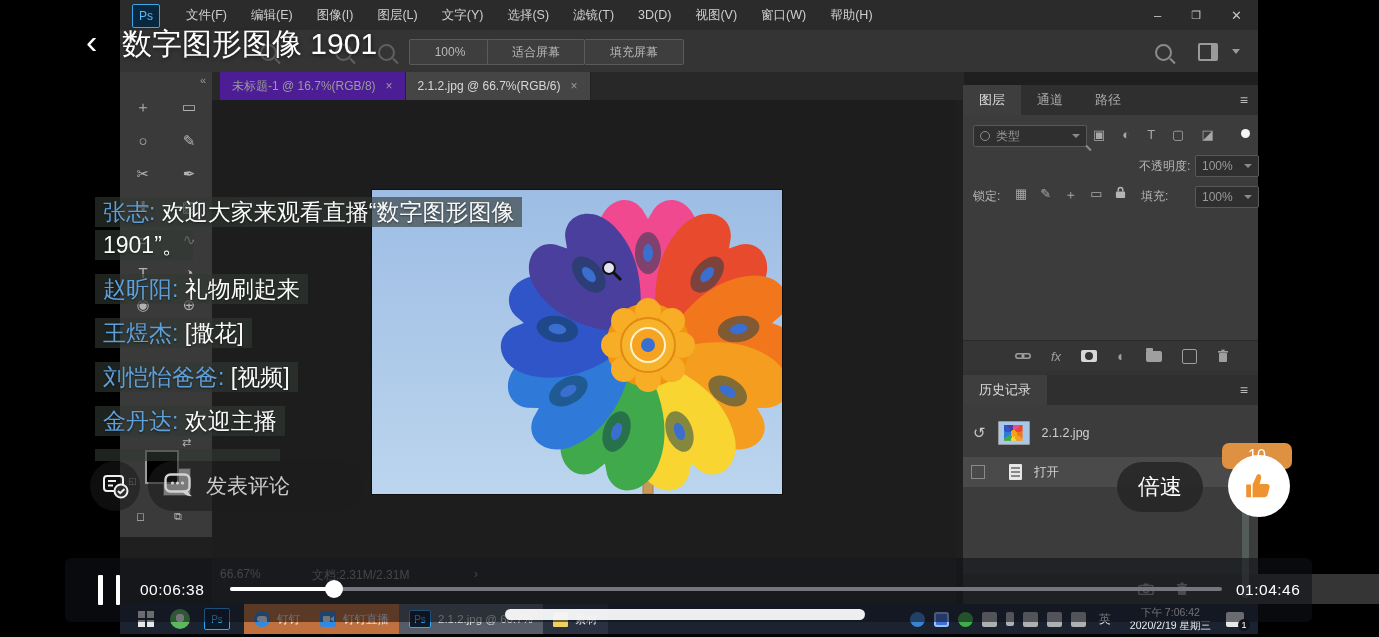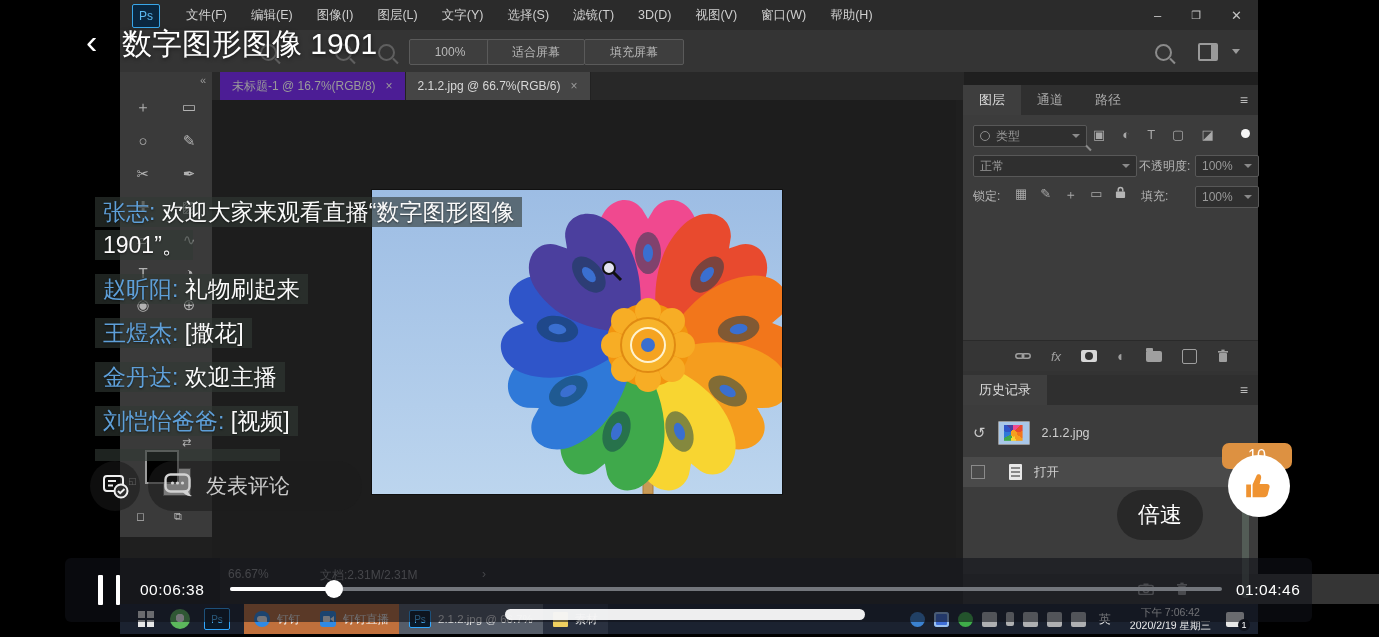--- a/index.html
+++ b/index.html
@@ -35,21 +35,21 @@
   
   .tabbar{position:absolute;left:92px;top:72px;width:744px;height:28px;background:#282828;display:flex;align-items:stretch;padding-left:8px;}
   .doc-tab{display:flex;align-items:center;gap:10px;padding:0 12px;font-size:12px;border-right:1px solid #222;}
   .doc-tab.inactive{background:#4c1d95;color:#9a9a9a;}
   .doc-tab.active{background:#454545;color:#d8d8d8;}
   .doc-tab .x{color:#9a9a9a;font-size:12px;}
   
   .canvas{position:absolute;left:92px;top:100px;width:744px;height:458px;background:#1d1d1d;}
   .photo{position:absolute;left:160px;top:90px;width:410px;height:304px;box-shadow:0 0 0 1px #101010;}
   
-  .statusbar{position:absolute;left:92px;top:558px;width:744px;height:46px;background:#262626;color:#8d8d8d;font-size:12px;margin-left:8px;}
+  .statusbar{position:absolute;left:92px;top:558px;width:744px;height:46px;background:#262626;color:#8d8d8d;font-size:12px;}
   .statusbar span{position:absolute;top:9px;}
   
   .panels{position:absolute;left:843px;top:85px;width:295px;height:519px;background:#333;}
   .ptabs{height:30px;background:#2f2f2f;display:flex;align-items:stretch;color:#ababab;font-size:13px;position:relative;}
   .ptabs .pt{padding:0 16px;display:flex;align-items:center;}
   .ptabs .pt.on{background:#3e3e3e;color:#ddd;}
   .hamb{position:absolute;right:10px;top:7px;color:#bbb;font-size:14px;}
   .layers-body{background:#3c3c3c;height:256px;position:relative;font-size:12px;color:#b5b5b5;padding-left:24px;}
   .fld{background:#2f2f2f;border:1px solid #585858;border-radius:2px;display:flex;align-items:center;
        padding:0 6px;height:20px;gap:6px;color:#9a9a9a;position:absolute;}
@@ -112,21 +112,21 @@
   .bubble{background:rgba(48,56,52,.62);padding:2px 8px;-webkit-box-decoration-break:clone;box-decoration-break:clone;
           color:#fafafa;text-shadow:0 1px 2px rgba(0,0,0,.5);margin-top:40px;}
   .chat-user{color:#5e9fd8;}
   .chat-partial{width:185px;height:12px;background:rgba(48,56,52,.62);overflow:hidden;}
   .cmt-circle{position:absolute;left:90px;top:461px;width:50px;height:50px;border-radius:50%;
               background:rgba(25,25,25,.55);z-index:45;display:flex;align-items:center;justify-content:center;}
   .cmt-pill{position:absolute;left:148px;top:461px;width:198px;height:50px;border-radius:25px;
             background:rgba(28,28,28,.58);z-index:45;display:flex;align-items:center;gap:12px;padding-left:16px;
             color:#c9c9c9;font-size:21px;}
   .speed{position:absolute;left:1117px;top:462px;width:86px;height:50px;border-radius:25px;background:rgba(35,35,35,.82);
-         z-index:45;color:#fff;font-size:22px;display:flex;align-items:center;justify-content:center;margin-top:28px;}
+         z-index:45;color:#fff;font-size:22px;display:flex;align-items:center;justify-content:center;}
   .like-badge{position:absolute;left:1222px;top:443px;width:70px;height:26px;border-radius:7px;background:#dd9141;
               color:#fff;font-size:16px;display:flex;align-items:center;justify-content:center;z-index:45;}
   .like-btn{position:absolute;left:1228px;top:455px;width:62px;height:62px;border-radius:50%;background:#fff;z-index:46;
             display:flex;align-items:center;justify-content:center;}
   .playerbar{position:absolute;left:65px;top:558px;width:1247px;height:64px;border-radius:6px;
              background:rgba(16,18,24,.58);z-index:40;}
   .pause{position:absolute;left:33px;top:17px;width:22px;height:30px;display:flex;justify-content:space-between;}
   .pause i{width:4.5px;background:#fff;border-radius:1px;}
   .ptime{position:absolute;top:23px;color:#fff;font-size:15.5px;letter-spacing:.5px;}
   .track{position:absolute;left:165px;top:29px;width:992px;height:4px;background:#73767c;border-radius:2px;}
@@ -309,23 +309,20 @@
           <span>类型</span>
         </div>
         <div style="position:absolute;left:130px;top:12px;display:flex;gap:17px;font-size:13px;color:#a8a8a8">
             <span>▣</span>
             <span>◐</span>
             <span>T</span>
             <span>▢</span>
             <span>◪</span>
           </div>
         <span class="dot-filter"></span>
-        <div class="fld dd" style="left:10px;top:40px;width:150px">
-          <span>正常</span>
-        </div>
         <span style="position:absolute;left:176px;top:43px">不透明度:</span>
         <div class="fld dd" style="left:232px;top:40px;width:50px">
           <span>100%</span>
         </div>
         <span style="position:absolute;left:10px;top:73px">锁定:</span>
         <div style="position:absolute;left:52px;top:71px;display:flex;gap:13px;font-size:13px;color:#a8a8a8">
             <span>▦</span>
             <span>✎</span>
             <span>＋</span>
             <span>▭</span>
@@ -442,22 +439,22 @@
   </div>
 
   <div class="back">‹</div>
   <div class="vtitle">数字图形图像 1901</div>
 
   <div class="chat">
 
   <p class="chat-msg"><span class="bubble"><span class="chat-user">张志:</span><span> 欢迎大家来观看直播“数字图形图像 1901”。</span></span></p>
       <p class="chat-msg"><span class="bubble"><span class="chat-user">赵昕阳:</span><span> 礼物刷起来</span></span></p>
       <p class="chat-msg"><span class="bubble"><span class="chat-user">王煜杰:</span><span> [撒花]</span></span></p>
+      <p class="chat-msg"><span class="bubble"><span class="chat-user">刘恺怡爸爸:</span><span> [视频]</span></span></p>
       <p class="chat-msg"><span class="bubble"><span class="chat-user">金丹达:</span><span> 欢迎主播</span></span></p>
-      <p class="chat-msg"><span class="bubble"><span class="chat-user">刘恺怡爸爸:</span><span> [视频]</span></span></p>
       <div class="chat-partial"></div>
     </div>
 
   <div class="cmt-circle">
     <svg width="27" height="27" viewBox="0 0 27 27">
       <rect x="2" y="3" width="19" height="15" rx="3" fill="none" stroke="#efefef" stroke-width="2"></rect>
       <line x1="6" y1="8" x2="14" y2="8" stroke="#efefef" stroke-width="2"></line>
       <line x1="6" y1="12.5" x2="11" y2="12.5" stroke="#efefef" stroke-width="2"></line>
       <circle cx="19" cy="18" r="6.5" fill="#2b2b2b" stroke="#efefef" stroke-width="2"></circle>
       <path d="M16 18 l2.2 2.2 L22.5 16" fill="none" stroke="#efefef" stroke-width="2"></path>

